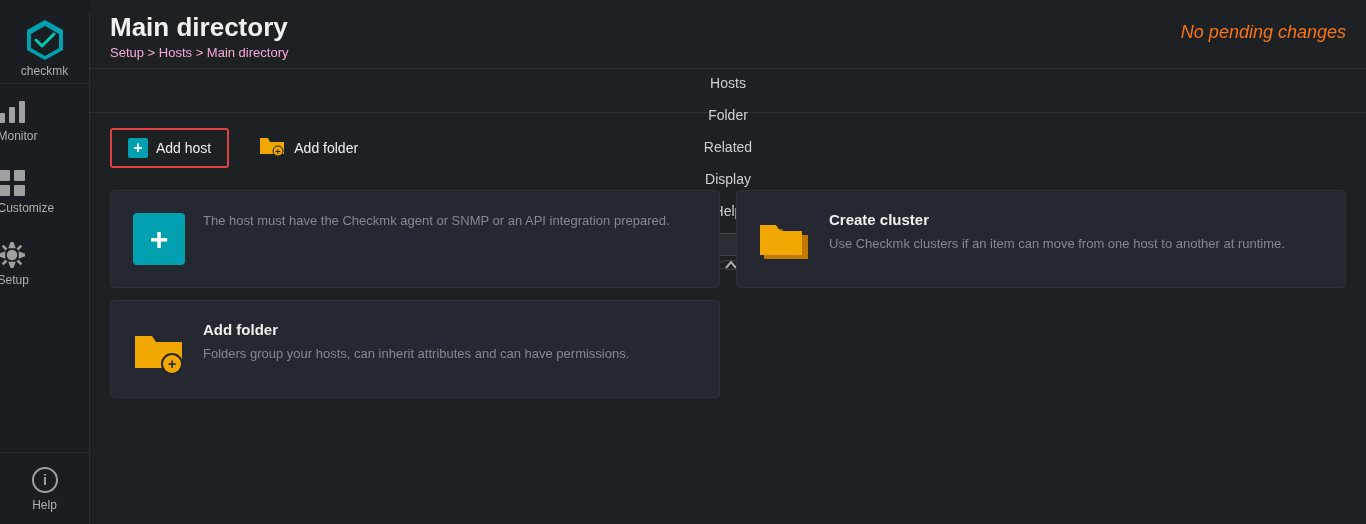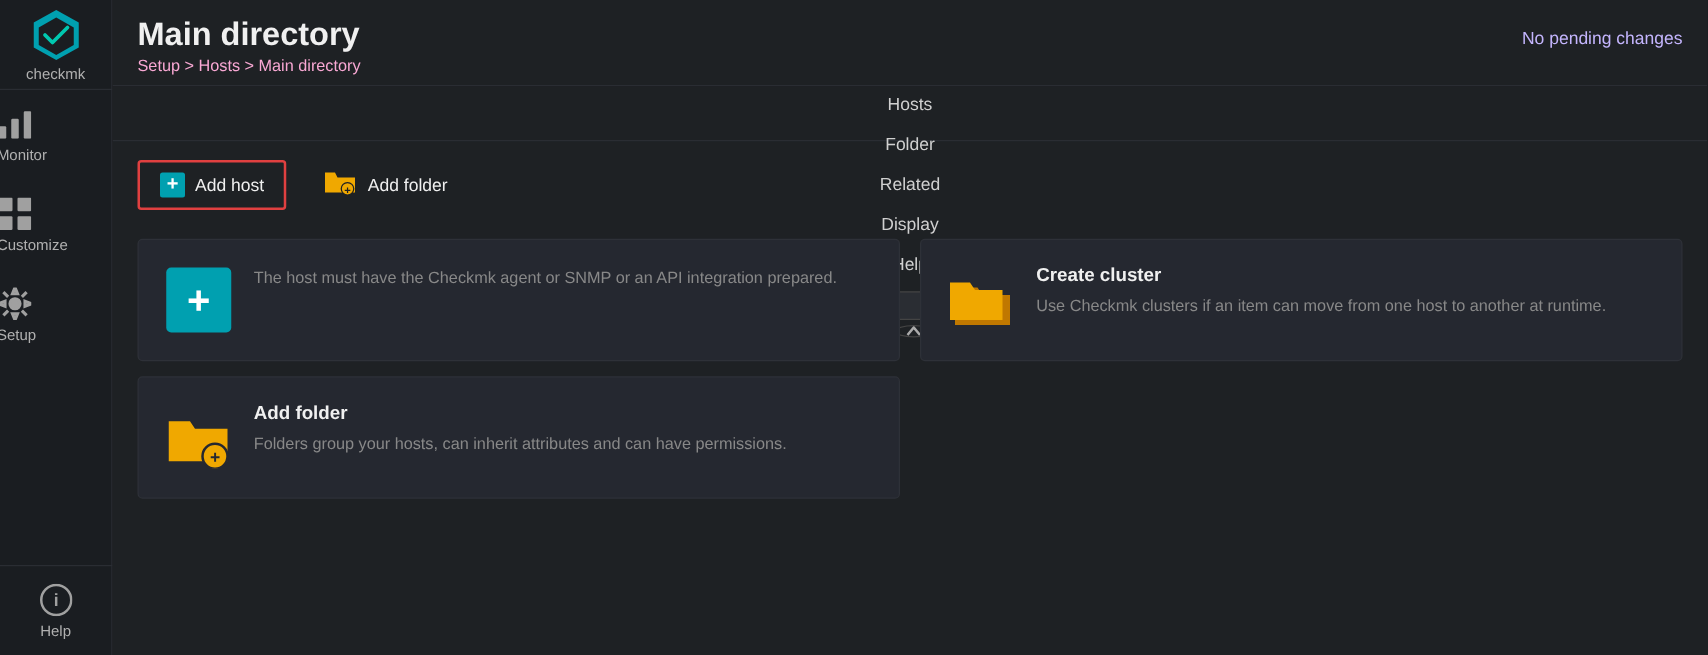--- a/index.html
+++ b/index.html
@@ -17,20 +17,21 @@
     
     .sidebar {
       width: 90px;
       background: #1a1d21;
       border-right: 1px solid #2a2d33;
       display: flex;
       flex-direction: column;
       align-items: center;
       padding-top: 0;
       flex-shrink: 0;
+      margin-top: 12px;
     }
     .sidebar-logo {
       width: 90px;
       height: 72px;
       display: flex;
       flex-direction: column;
       align-items: center;
       justify-content: center;
       border-bottom: 1px solid #2a2d33;
     }
@@ -101,23 +102,24 @@
       font-weight: 600;
       color: #f0f0f0;
       line-height: 1.2;
     }
     .breadcrumb {
       font-size: 13px;
       color: #f9a8d4;
       margin-top: 2px;
     }
     .header-right {
-      color: #c4b5fd;
-      font-size: 14px;
+      color: #f97316;
+      font-size: 18px;
       padding-top: 10px;
+      font-style: italic;
     }
 
     
     .navbar {
       display: flex;
       align-items: center;
       padding: 0 20px;
       height: 44px;
       background: #1e2124;
       border-bottom: 1px solid #2a2d33;

